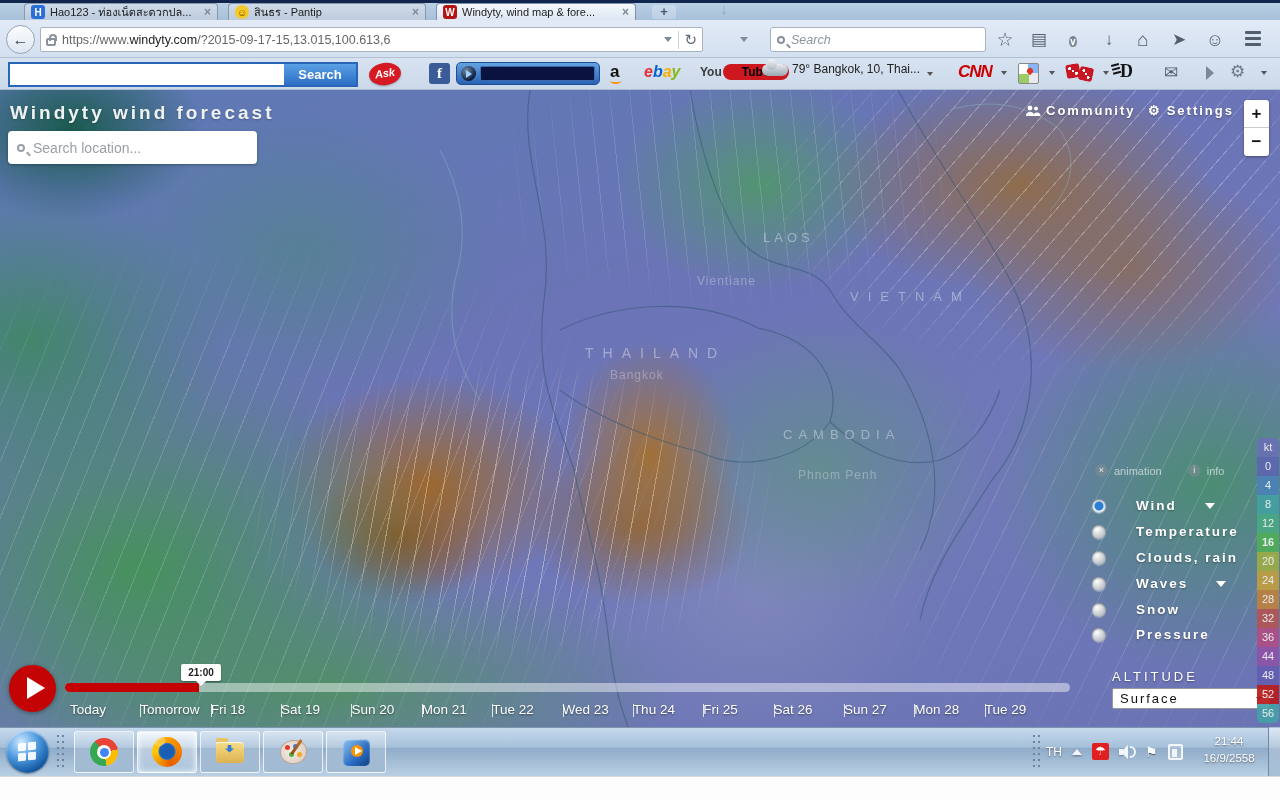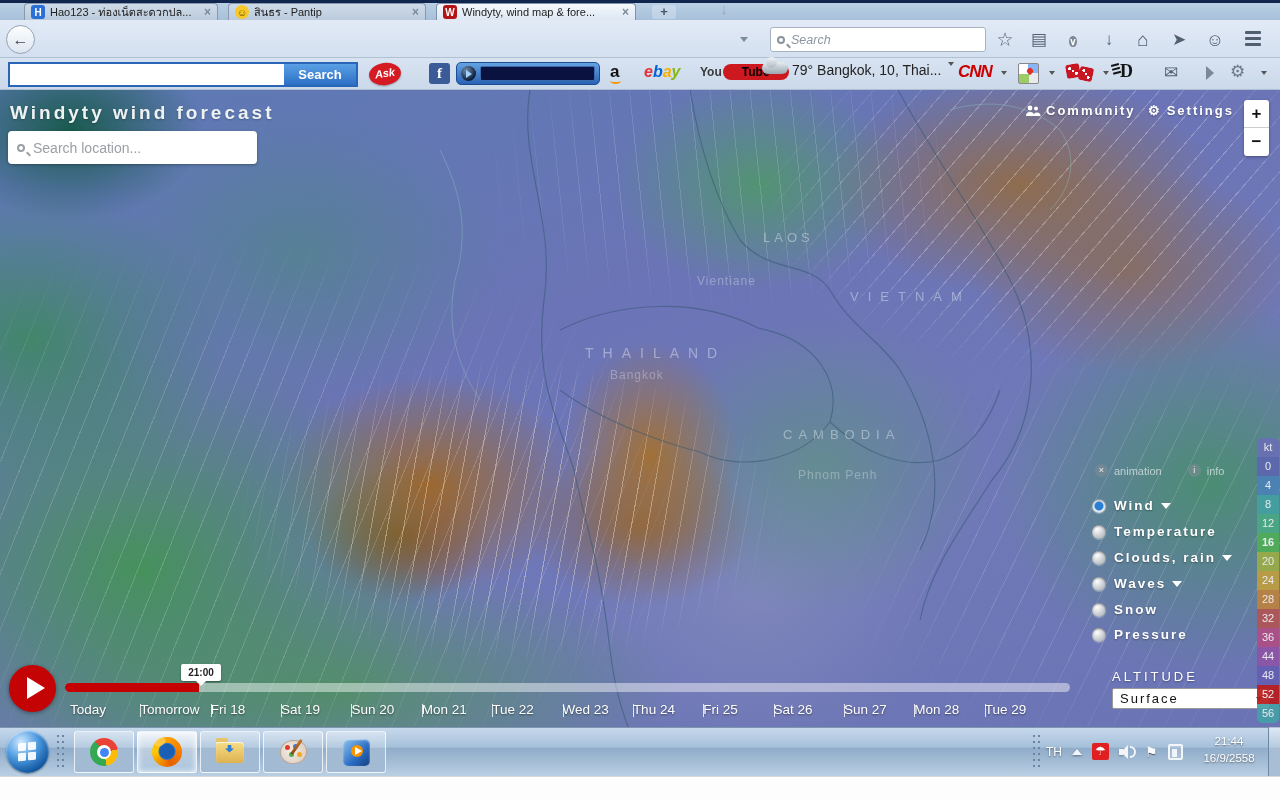--- a/index.html
+++ b/index.html
@@ -42,21 +42,21 @@
   .fbico{position:absolute;left:429px;top:63px;width:21px;height:21px;background:#3a5a98;border-radius:3px;color:#fff;font-weight:bold;font-size:15px;text-align:center;line-height:20px;font-family:"Liberation Serif",serif}
   .player{position:absolute;left:456px;top:62px;width:144px;height:23px;border:1px solid #1c4d92;border-radius:5px;background:linear-gradient(#64a3e2,#2a62b4);display:flex;align-items:center;padding:0 4px;gap:4px}
   .player .pc{width:15px;height:15px;border-radius:50%;background:radial-gradient(circle at 35% 30%,#6f8aa8,#0e1e3c 70%);position:relative}
   .player .pc:before{content:"";position:absolute;left:5px;top:4px;border-left:6px solid #9fd2ff;border-top:4px solid transparent;border-bottom:4px solid transparent}
   .player .scr{flex:1;height:15px;background:#0a1240;border-radius:2px;border:1px solid #3a6ab0}
   .amz{position:absolute;left:610px;top:62px;font-size:17px;font-weight:bold;color:#111}
   .amz:after{content:"";display:block;width:11px;height:4px;border-bottom:2px solid #f79400;border-radius:50%;margin-top:-4px}
   .ebay{position:absolute;left:644px;top:63px;font-size:16px;font-weight:bold;font-style:italic}
   .yt{position:absolute;left:700px;top:64px;display:flex;align-items:center;font-size:12px;font-weight:bold;color:#3a3a3a}
   .yt .tube{background:#cc181e;color:#000000;border-radius:8px;padding:1px 19px;margin-left:1px}
-  .wx{position:absolute;left:762px;top:62px;display:flex;align-items:flex-start;gap:4px;font-size:14px;color:#222}
+  .wx{position:absolute;left:762px;top:62px;display:flex;align-items:flex-end;gap:4px;font-size:12px;color:#222}
   .cloud{width:26px;height:12px;background:linear-gradient(#e8ecf0,#9aa6b0);border-radius:7px;position:relative}
   .cloud:before{content:"";position:absolute;left:4px;top:-5px;width:11px;height:11px;background:linear-gradient(#f2f5f8,#aeb8c2);border-radius:50%}
   .caret{width:0;height:0;border-left:3.5px solid transparent;border-right:3.5px solid transparent;border-top:4px solid #555;display:inline-block;margin-left:3px}
   .cnn{position:absolute;left:958px;top:62px;font-size:17px;font-weight:bold;color:#c00;letter-spacing:-1px;font-style:italic}
   .gmap{position:absolute;left:1018px;top:63px;width:21px;height:21px;border:1px solid #888;border-radius:2px;background:conic-gradient(#8ab4f8 0 25%,#e8eaed 25% 50%,#9ccc65 50% 75%,#fff 75%);position:absolute}
   .gmap:before{content:"";position:absolute;left:8px;top:4px;width:6px;height:6px;background:#e03022;border-radius:50% 50% 50% 0;transform:rotate(-45deg)}
   .dice{position:absolute;left:1066px;top:63px;width:30px;height:21px}
   .dice i{position:absolute;width:14px;height:14px;background:#c81622;border-radius:3px;
     background-image:radial-gradient(circle 1.5px at 4px 4px,#fff 95%,transparent),radial-gradient(circle 1.5px at 10px 10px,#fff 95%,transparent),radial-gradient(circle 1.5px at 7px 7px,#fff 95%,transparent)}
   .dice i:first-child{left:0;top:1px;transform:rotate(-10deg)}
@@ -104,21 +104,21 @@
 
   #community{left:1025px;top:103px;color:#fff;font-size:13px;font-weight:bold;letter-spacing:2px;display:flex;align-items:center;gap:5px;text-shadow:0 1px 2px rgba(0,0,0,.3)}
   #settings{left:1148px;top:103px;color:#fff;font-size:13px;font-weight:bold;letter-spacing:2px;display:flex;align-items:center;gap:5px;text-shadow:0 1px 2px rgba(0,0,0,.3)}
   #zoomctl{left:1244px;top:100px;width:25px;height:56px;background:#fff;border-radius:3px;box-shadow:0 1px 3px rgba(0,0,0,.35);text-align:center}
   #zoomctl div{height:28px;line-height:28px;font-size:17px;font-weight:bold;color:#111}
   #zoomctl div:first-child{border-bottom:1px solid #ccc}
 
   #animrow{left:1095px;top:464px;display:flex;align-items:center;gap:6px;color:rgba(255,255,255,.6);font-size:11px}
   #animrow .ci{width:13px;height:13px;border-radius:50%;background:rgba(130,140,150,.55);color:#eee;font-size:9px;text-align:center;line-height:13px}
   #animrow .gap{width:14px}
-  .layerrow{position:absolute;left:1092px;display:flex;align-items:center;gap:8px;color:#fff;font-size:13.5px;font-weight:bold;letter-spacing:2px;text-shadow:0 1px 2px rgba(0,0,0,.35)}
+  .layerrow{position:absolute;left:1092px;display:flex;align-items:center;gap:30px;color:#fff;font-size:13.5px;font-weight:bold;letter-spacing:2px;text-shadow:0 1px 2px rgba(0,0,0,.35)}
   .radio{width:14px;height:14px;border-radius:50%;background:radial-gradient(circle at 35% 30%,#fff,#b8bec4 70%,#9aa0a6);box-shadow:inset 0 1px 2px rgba(0,0,0,.4),0 1px 1px rgba(255,255,255,.3)}
   .radio.sel{background:radial-gradient(circle at 50% 50%,#2a7fd4 0 4px,#e8f0f8 5px,#b8bec4)}
   .chev{width:0;height:0;border-left:5px solid transparent;border-right:5px solid transparent;border-top:6px solid #fff;margin-left:-2px}
   #altlabel{left:1112px;top:669px;color:#fff;font-size:13px;letter-spacing:3px;text-shadow:0 1px 2px rgba(0,0,0,.35)}
   #altselect{left:1112px;top:688px;width:158px;height:21px;background:#fff;border:1px solid #999;border-radius:2px;display:flex;align-items:center;padding:0 7px;font-size:13px;letter-spacing:2px;color:#111}
   #altselect .caret{margin-left:auto;border-top-color:#333}
 
   #scale{left:1257px;top:438px;width:22px}
   #scale div{height:19px;line-height:19px;text-align:center;color:#f2f2f2;font-size:11px;opacity:.93}
   #scale div:first-child{border-radius:5px 5px 0 0}
@@ -191,20 +191,26 @@
     <div class="tab active" style="left:436px;width:200px">
       <span class="fav" style="background: rgb(180, 20, 20);">W</span>
       <span class="ttl">Windyty, wind map &amp; fore...</span>
       <span class="cls">×</span>
     </div>
     <div id="newtab">+</div>
   </div>
 
   <div class="abs" id="navbar"></div>
   <div class="abs" id="backbtn">←</div>
+  <div class="abs" id="urlbar">
+    <span class="lock"></span>
+    <span id="urltext"><span>https://www.</span><b>windyty.com</b><span>/?2015-09-17-15,13.015,100.613,6</span></span>
+    <span class="nav-caret"></span>
+    <span class="nav-ico" style="border-left:1px solid #c8d0da;padding-left:5px">↻</span>
+  </div>
   <div class="abs nav-ico" style="left:712px;width:24px;color:#9aa6b2;font-weight:bold">↓</div>
   <div class="abs nav-caret" style="left:740px;top:37px"></div>
   <div class="abs" id="searchbox">
     <span class="mag"></span>
     <span class="ph">Search</span>
   </div>
   <div class="abs tb-ico" style="left:992px;font-size:19px">☆</div>
   <div class="abs tb-ico" style="left:1026px">▤</div>
   <div class="abs tb-ico" style="left:1060px"><span class="shield">∨</span></div>
   <div class="abs tb-ico" style="left:1096px;font-weight:bold">↓</div>

